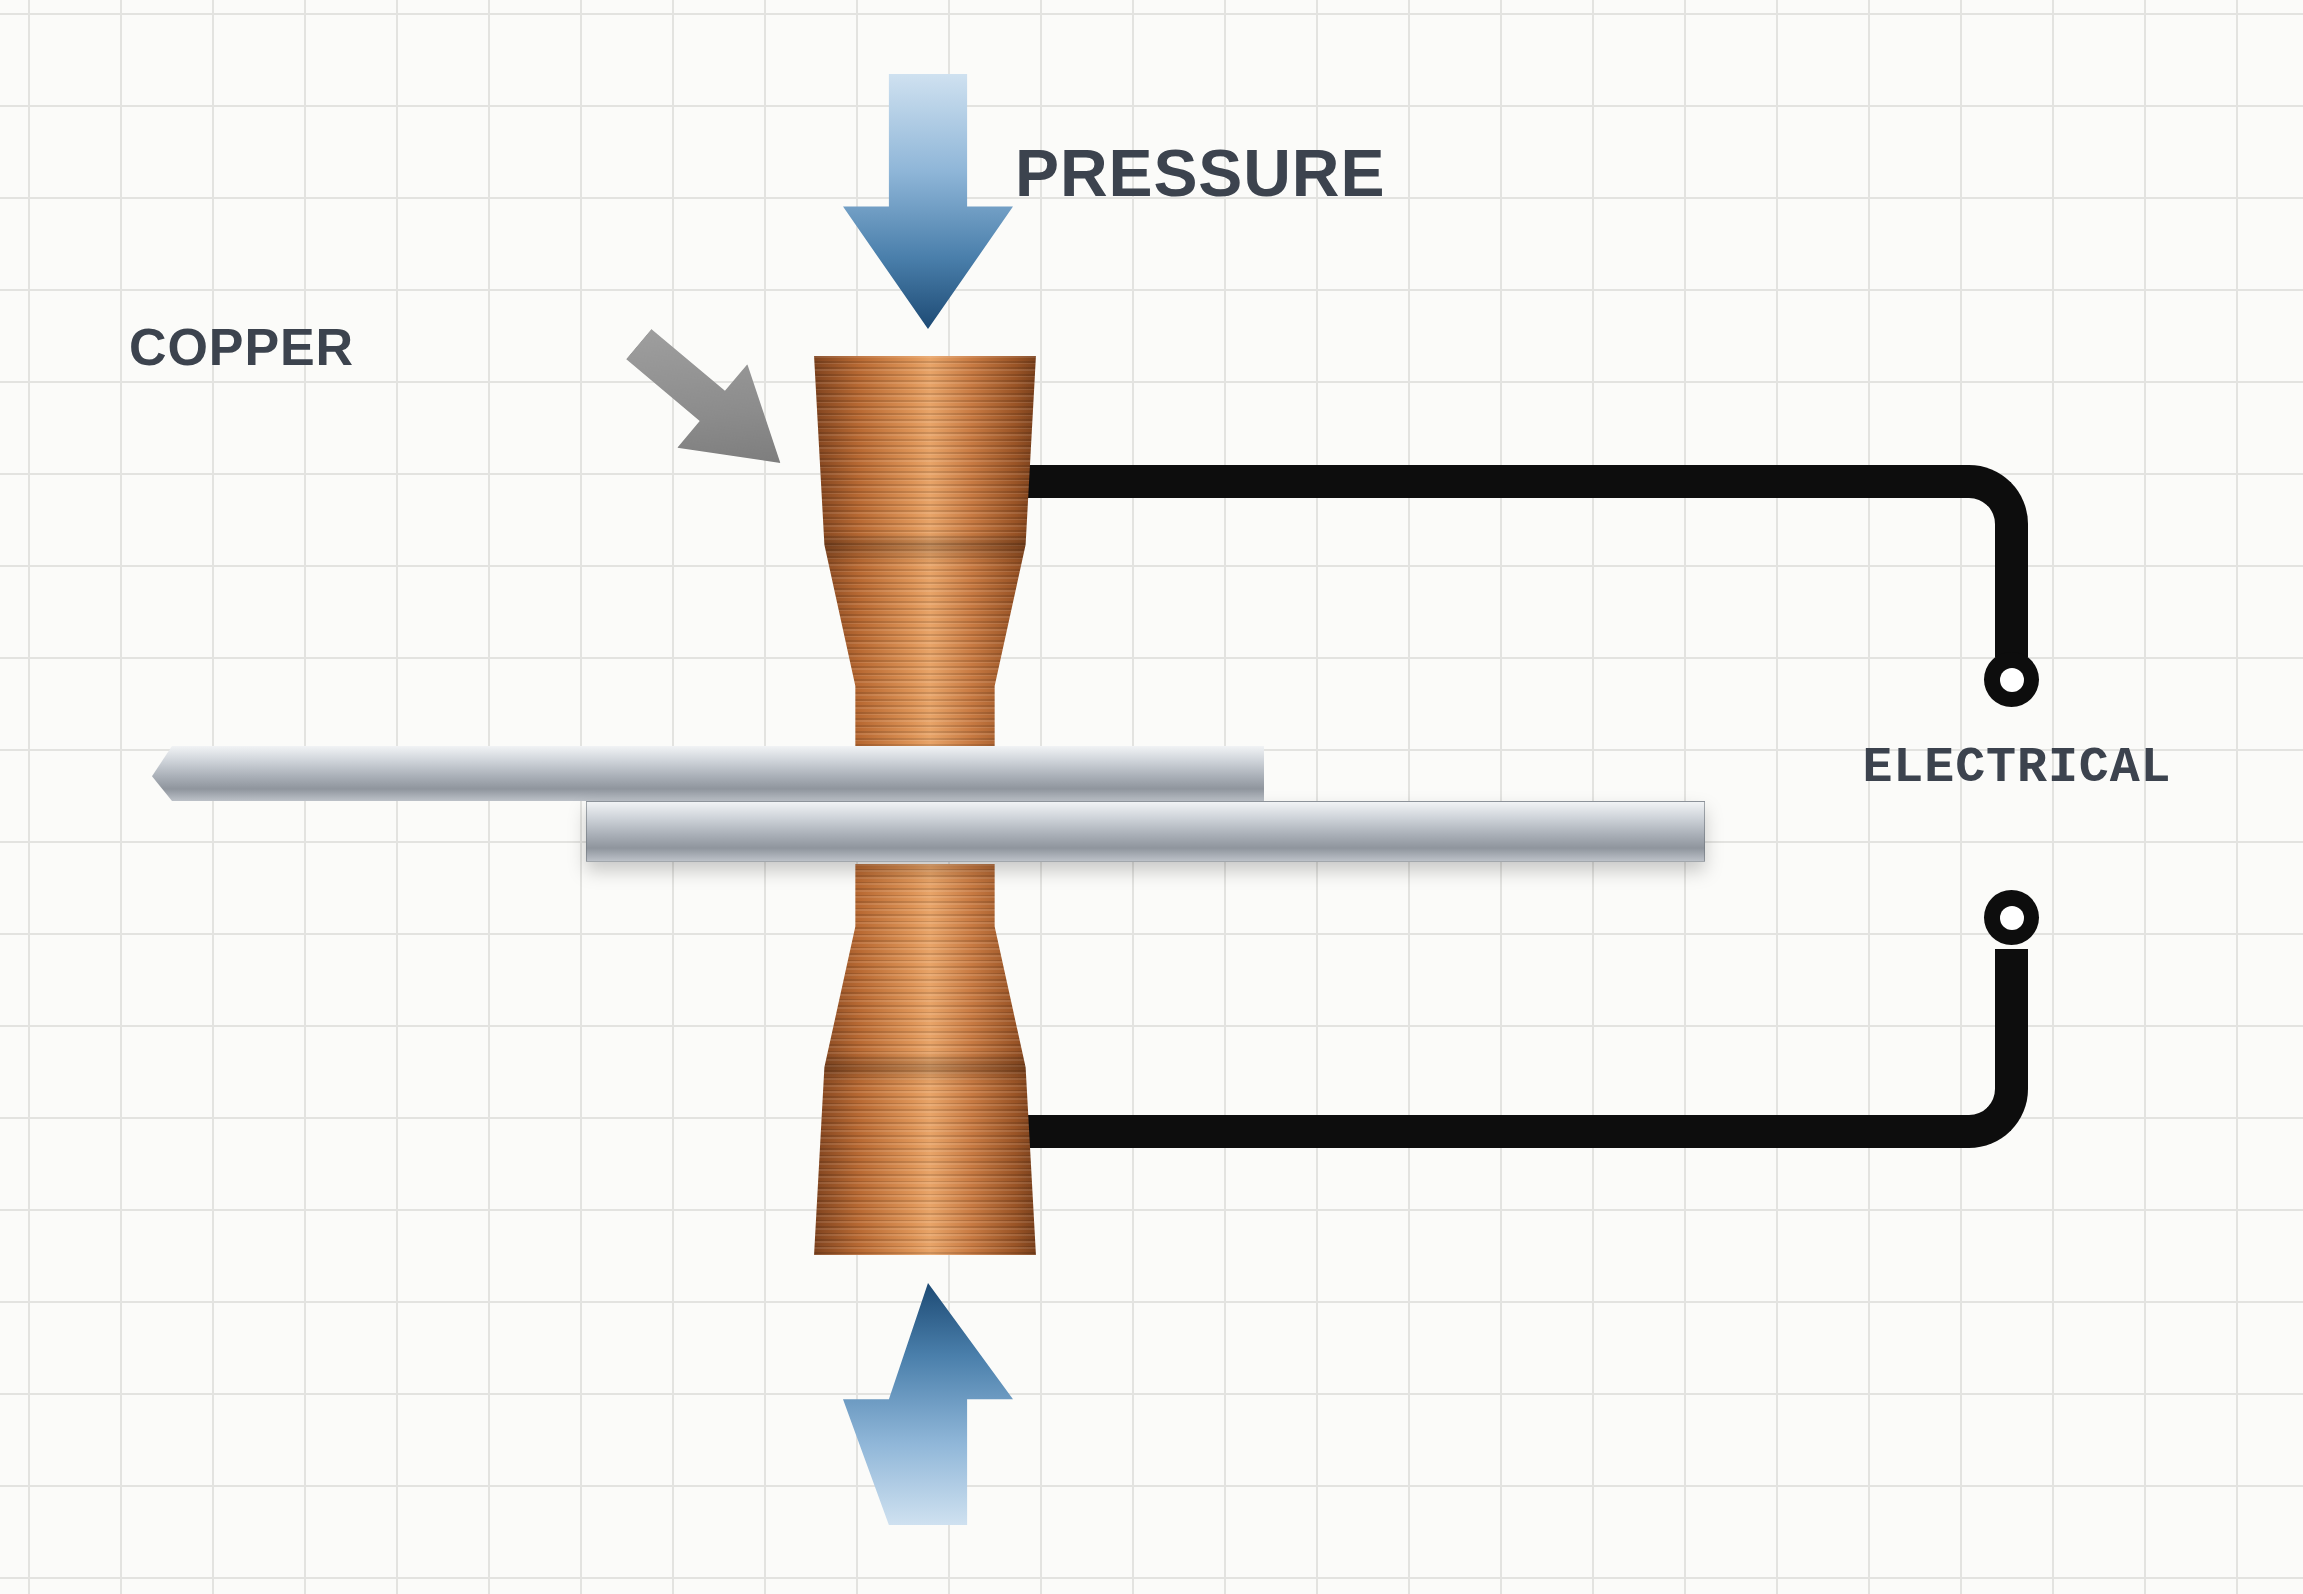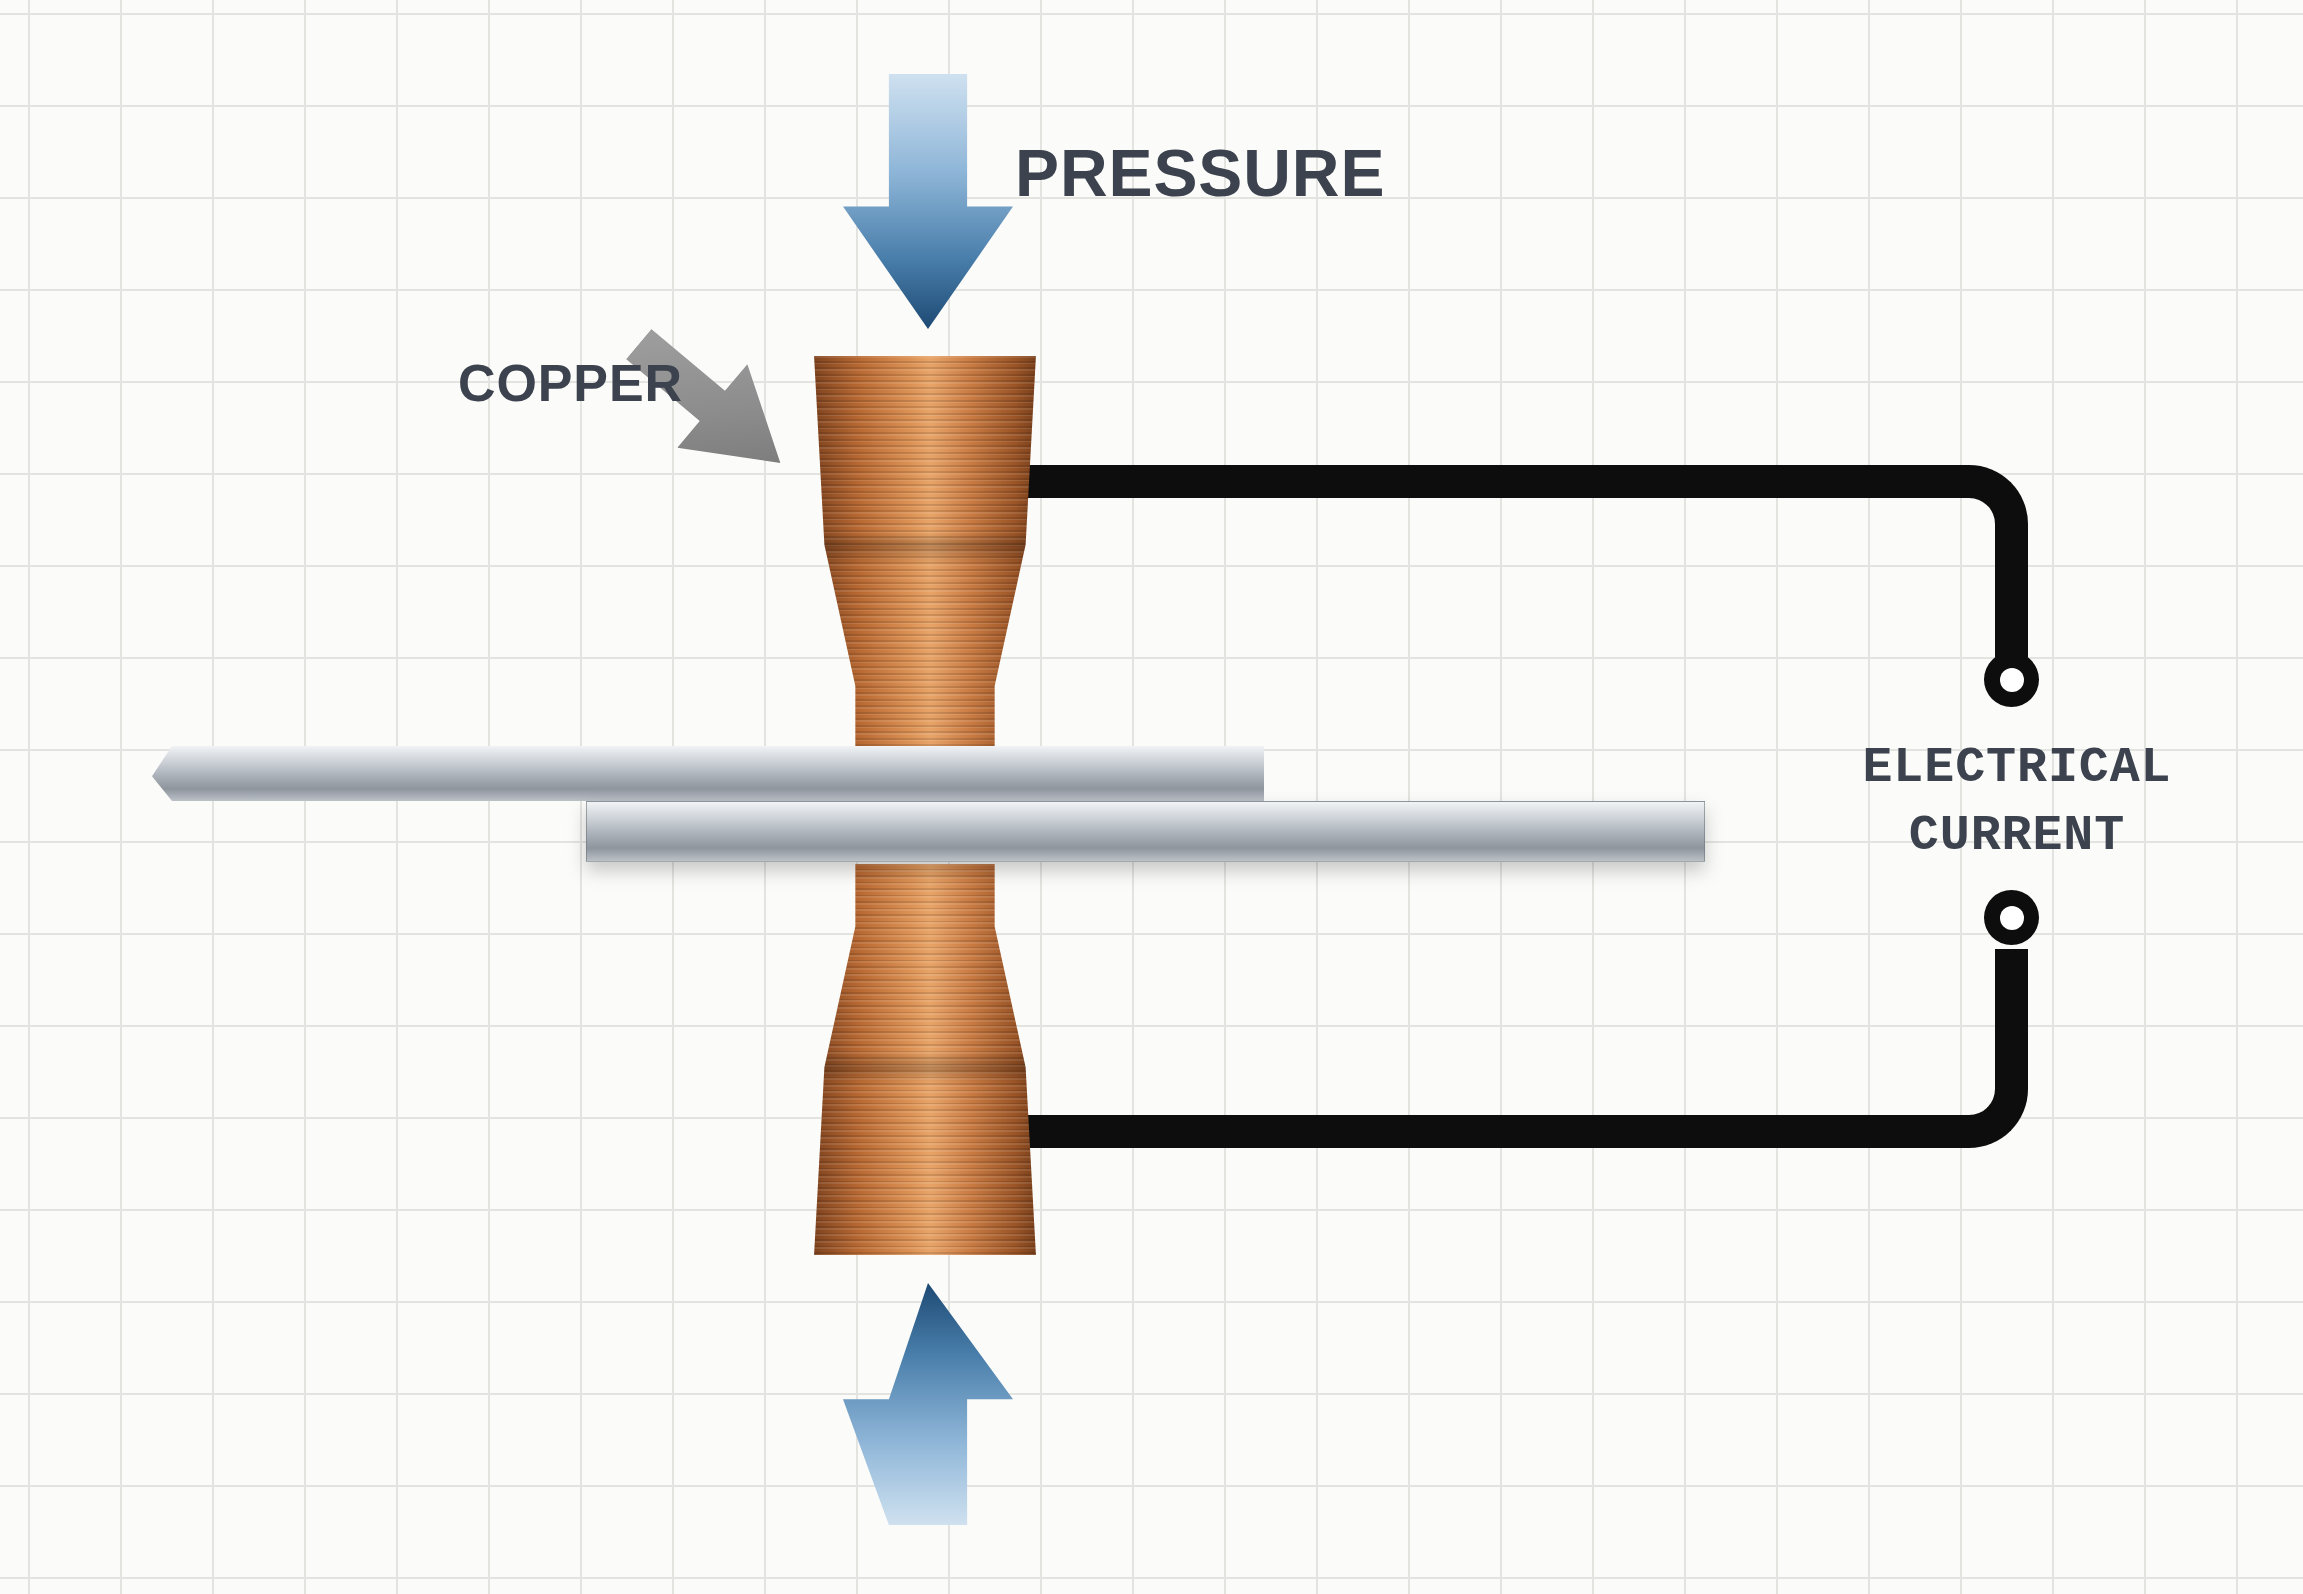--- a/index.html
+++ b/index.html
@@ -26,23 +26,22 @@
     letter-spacing:0.9px;
     z-index:6;
     line-height:1.35;
   }
   .label-pressure{
     left:1015px; top:129px;
     font-size:66px;
   }
   .label-copper{
     left:129px; top:312px; width:554px;
-    text-align:right;
+    text-align:left;
     font-size:52px;
-    margin-top:36px;
   }
   .label-current{
     left:1777px; top:734px; width:480px;
     text-align:center;
     font-size:50px;
     font-family:Liberation Mono, monospace;
   }
   
   .arrow-down{
     position:absolute;
@@ -193,17 +192,16 @@
   <div class="sheet sheet-bottom"></div>
 
   <div class="label label-pressure">PRESSURE</div>
 
   <div class="label label-copper">
     <div>COPPER</div>
   </div>
 
   <div class="label label-current">
     <div>ELECTRICAL</div>
-    <div>CURRENT</div>
   </div>
 
 </div>
 
 
 </body></html>

